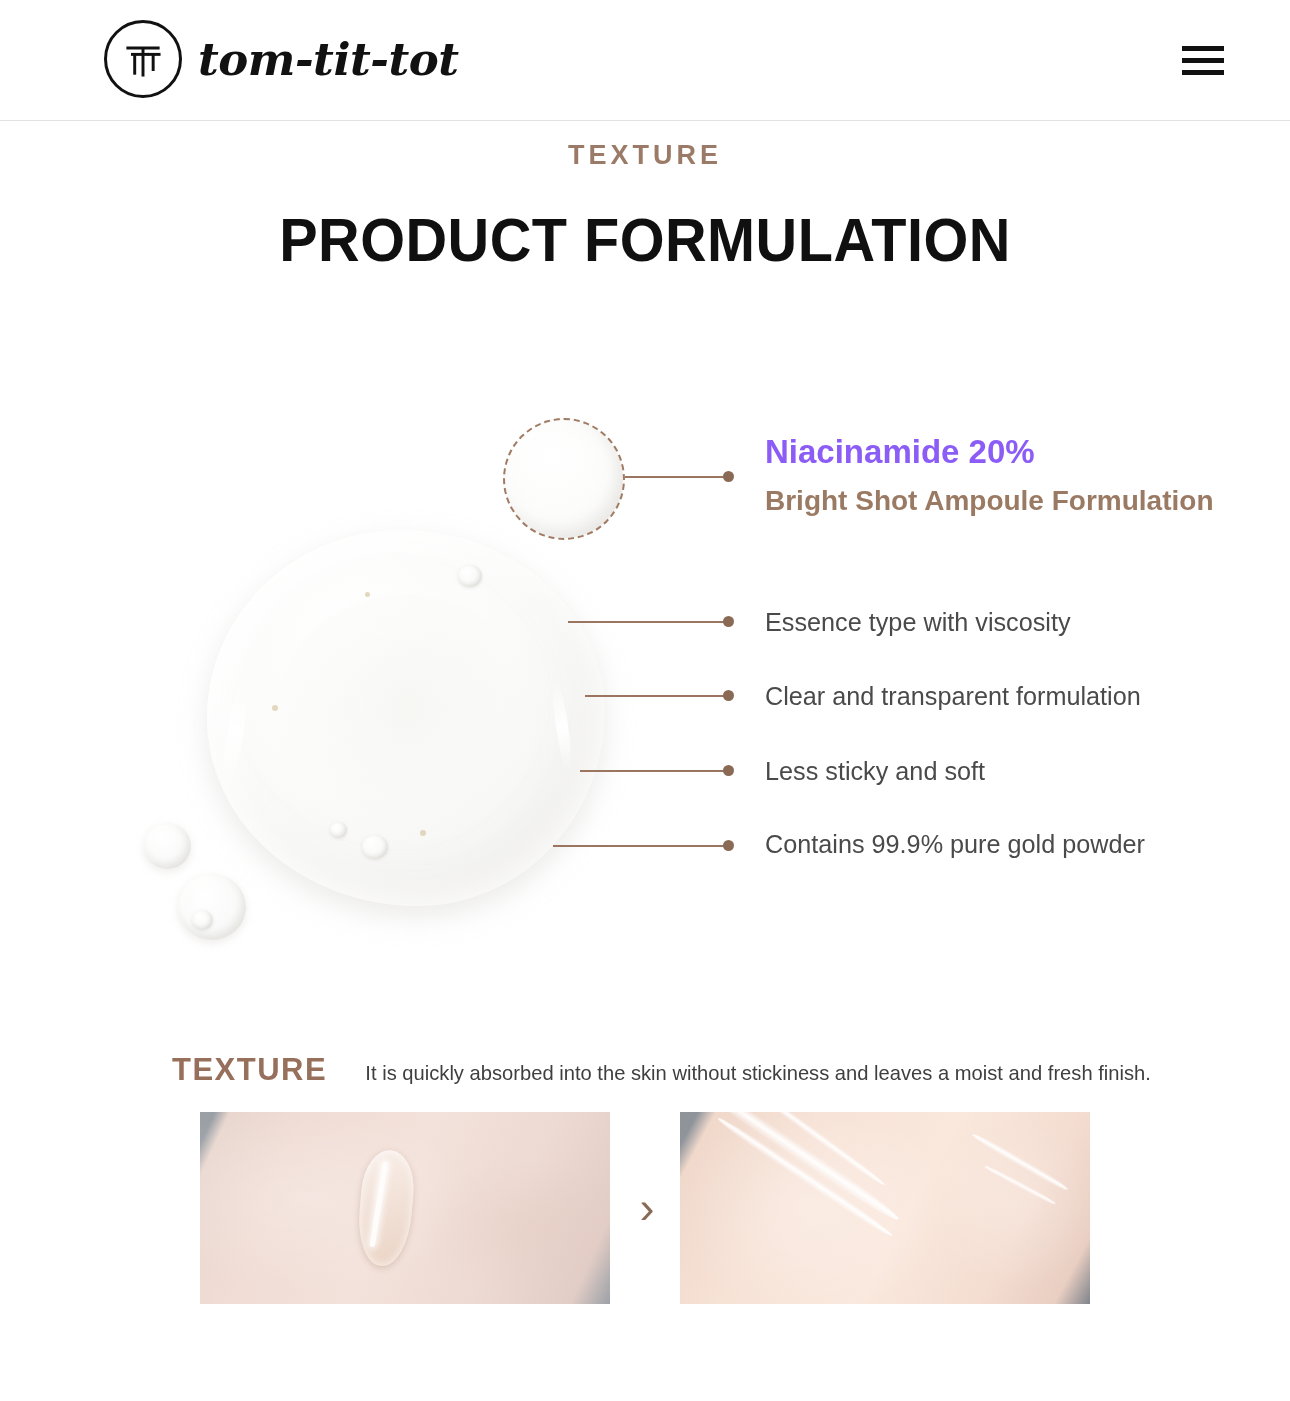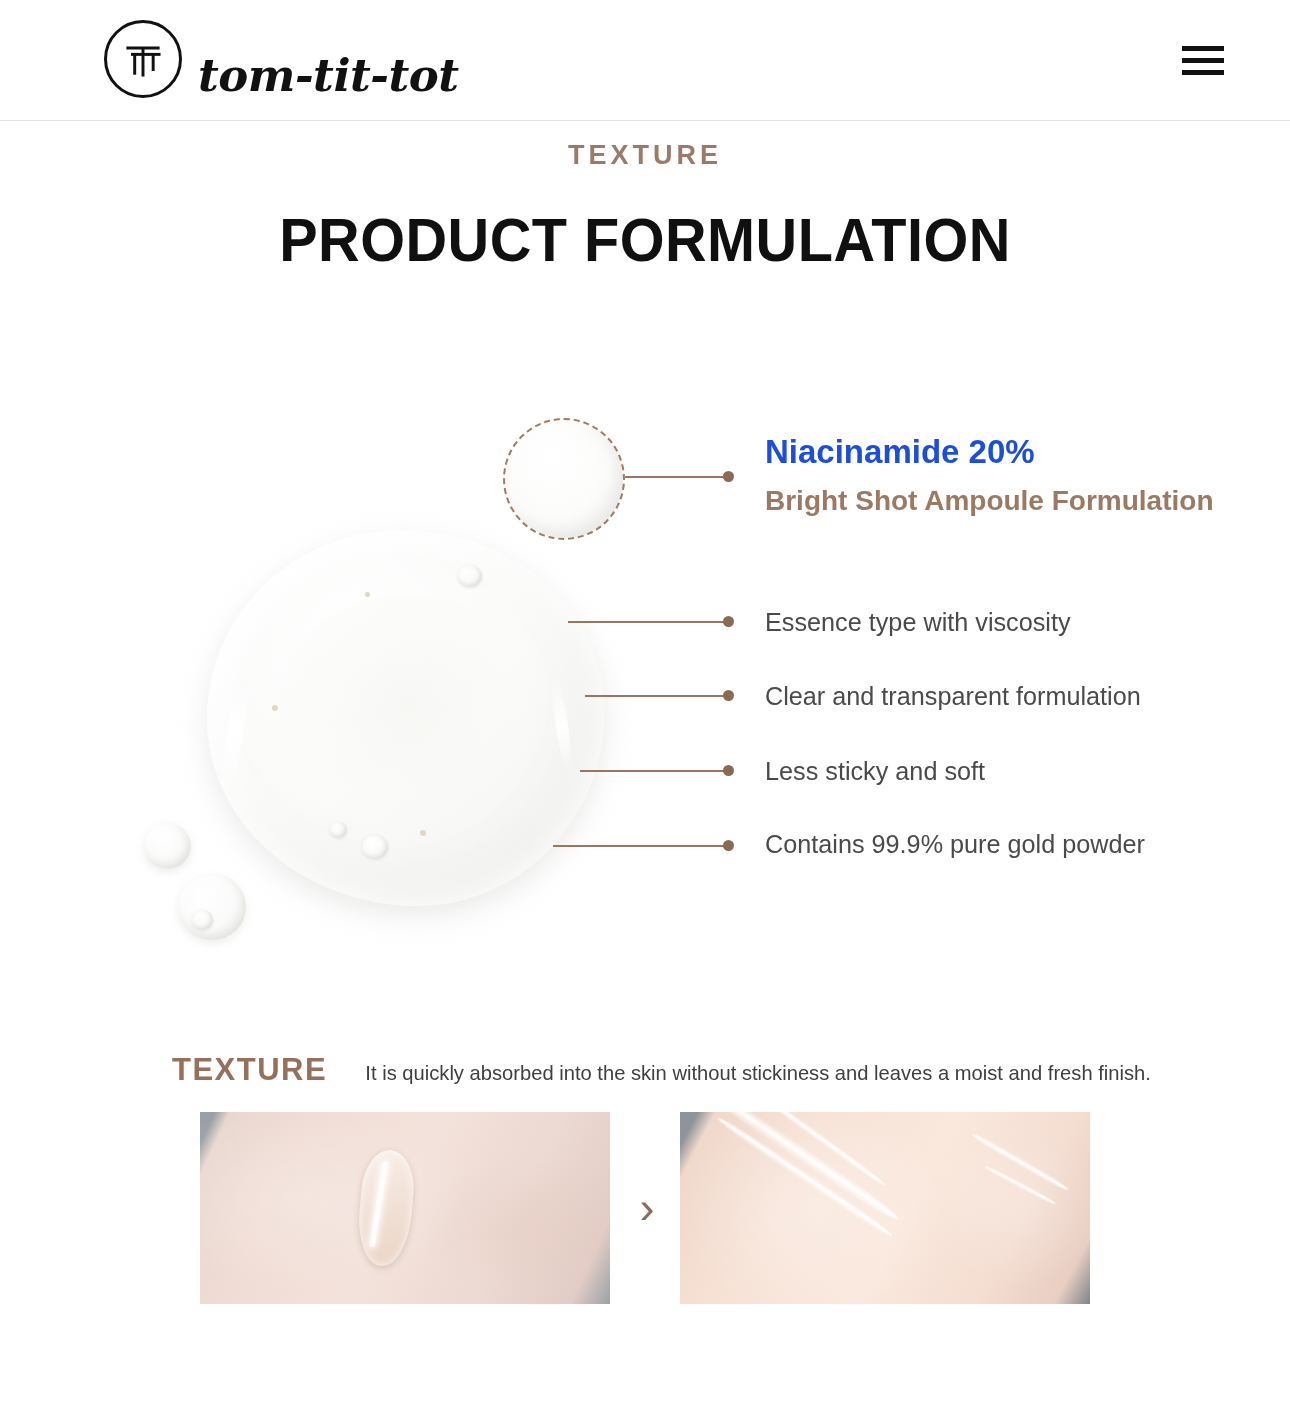--- a/index.html
+++ b/index.html
@@ -21,21 +21,21 @@
     position: absolute;
     left: 0; top: 0;
     width: 1290px; height: 121px;
     border-bottom: 1.5px solid #e2e2e2;
     box-sizing: border-box;
   }
   .brand {
     position: absolute;
     left: 104px; top: 20px;
     display: flex;
-    align-items: flex-end;
+    align-items: center;
     gap: 16px;
   }
   .brand-mark {
     width: 78px; height: 78px;
     border: 3.5px solid #111;
     border-radius: 50%;
     position: relative;
     box-sizing: border-box;
   }
   .brand-mark .mono {
@@ -183,21 +183,21 @@
   .lead-dot {
     position: absolute;
     width: 11px; height: 11px;
     border-radius: 50%;
     background: #8a6a55;
   }
 
   .callout-title {
     position: absolute;
     left: 765px; top: 433px;
-    color: #1d4ed8;
+    color: #8b5cf6;
     font-size: 33px;
     font-weight: 600;
     letter-spacing: 0px;
     font-family: "Liberation Sans", sans-serif;
   }
   .callout-sub {
     position: absolute;
     left: 765px; top: 485px;
     color: #9b7a64;
     font-size: 28px;

